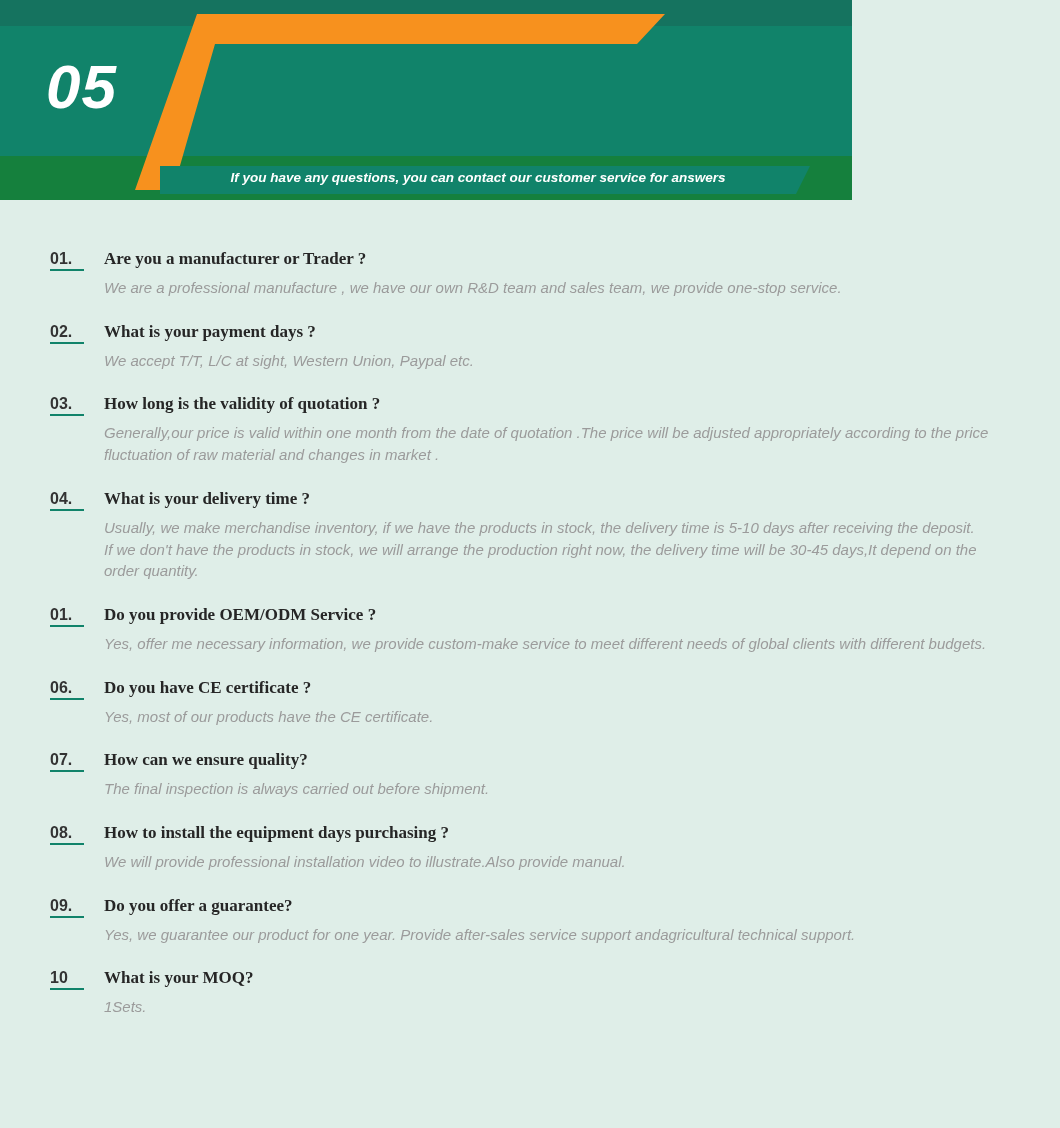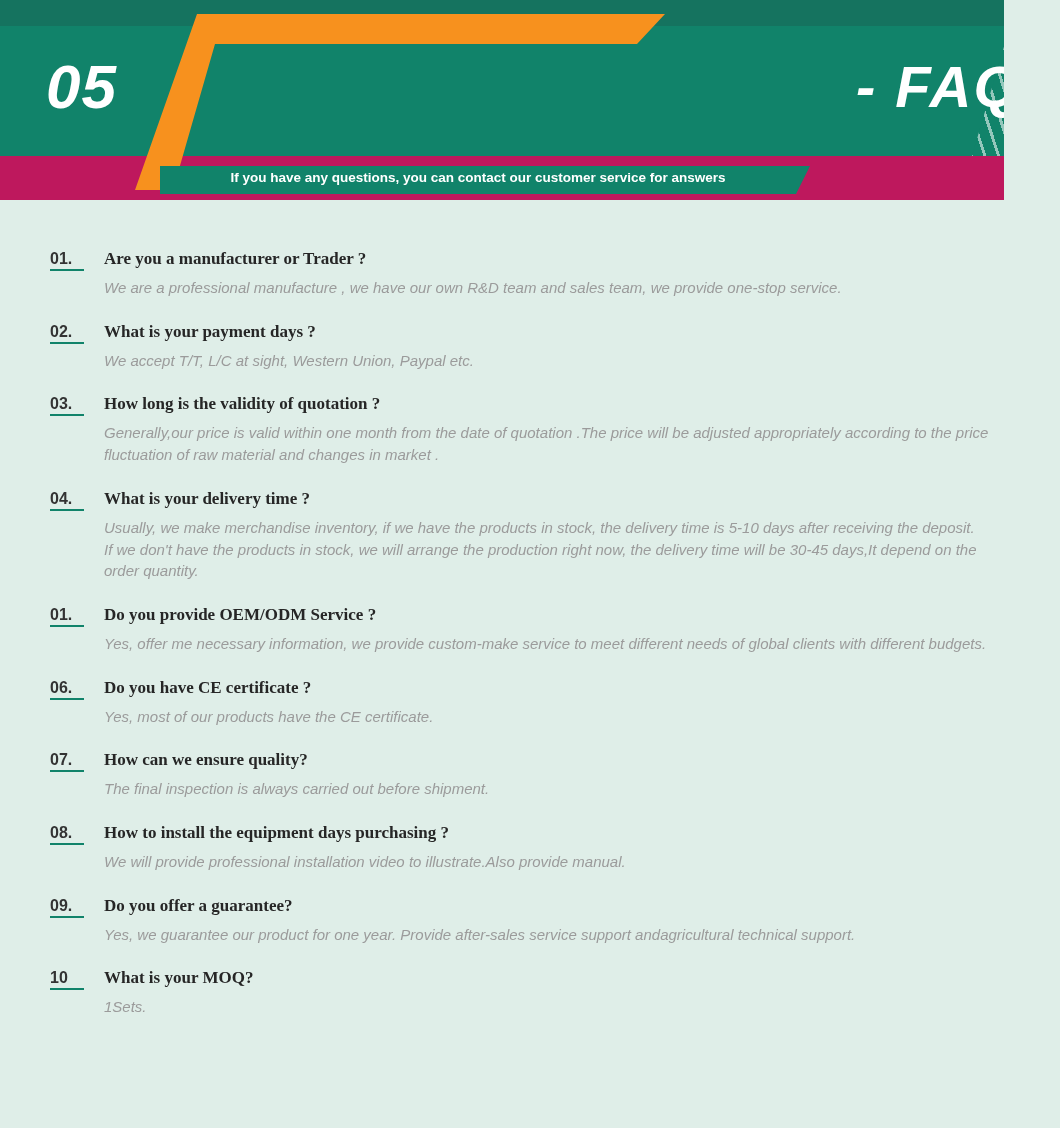--- a/index.html
+++ b/index.html
@@ -10,23 +10,23 @@
     width: 1060px;
     height: 1128px;
     background: #dfeee8;
     font-family: "Liberation Sans", sans-serif;
     overflow: hidden;
   }
 
   
   .banner {
     position: relative;
-    width: 1004px;
+    width: 852px;
     height: 200px;
-    background: #be185d;
+    background: #15803d;
     overflow: hidden;
   }
   .banner-topstrip {
     position: absolute;
     left: 0; top: 0;
     width: 1060px; height: 26px;
     background: #15735f;
   }
   .banner-main {
     position: absolute;
@@ -106,20 +106,21 @@
     width: 650px; height: 28px;
     background: #11836a;
     clip-path: polygon(0 0, 650px 0, 636px 28px, 0 28px);
   }
   .subbar-text {
     position: absolute;
     left: 160px; top: 170px;
     width: 636px;
     text-align: center;
     font-size: 13.5px;
+    font-style: italic;
     color: #ffffff;
     font-weight: bold;
   }
 
   
   .faq-list {
     padding: 48px 60px 0 50px;
     box-sizing: border-box;
   }
   .faq-item {

